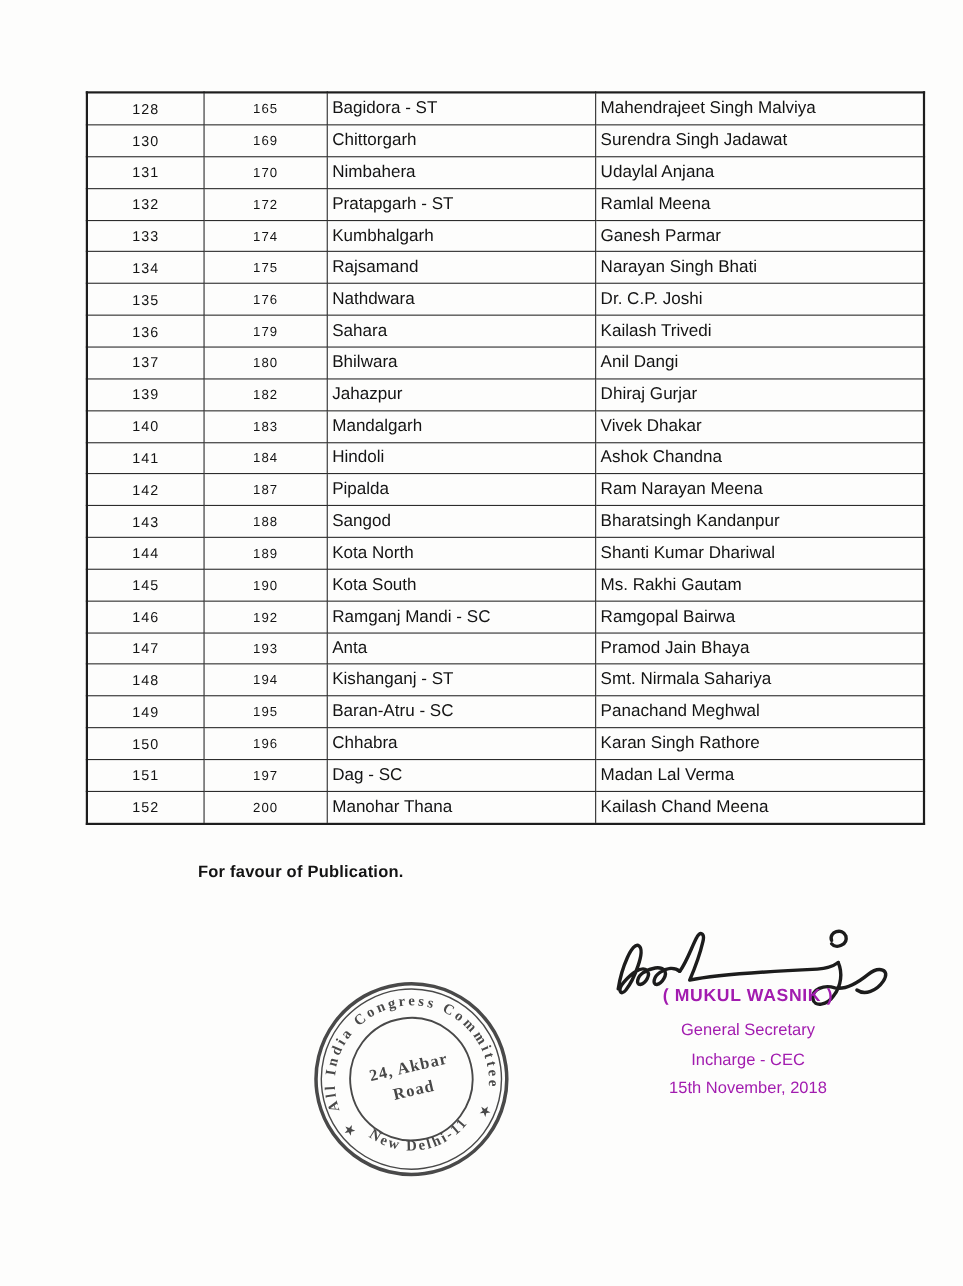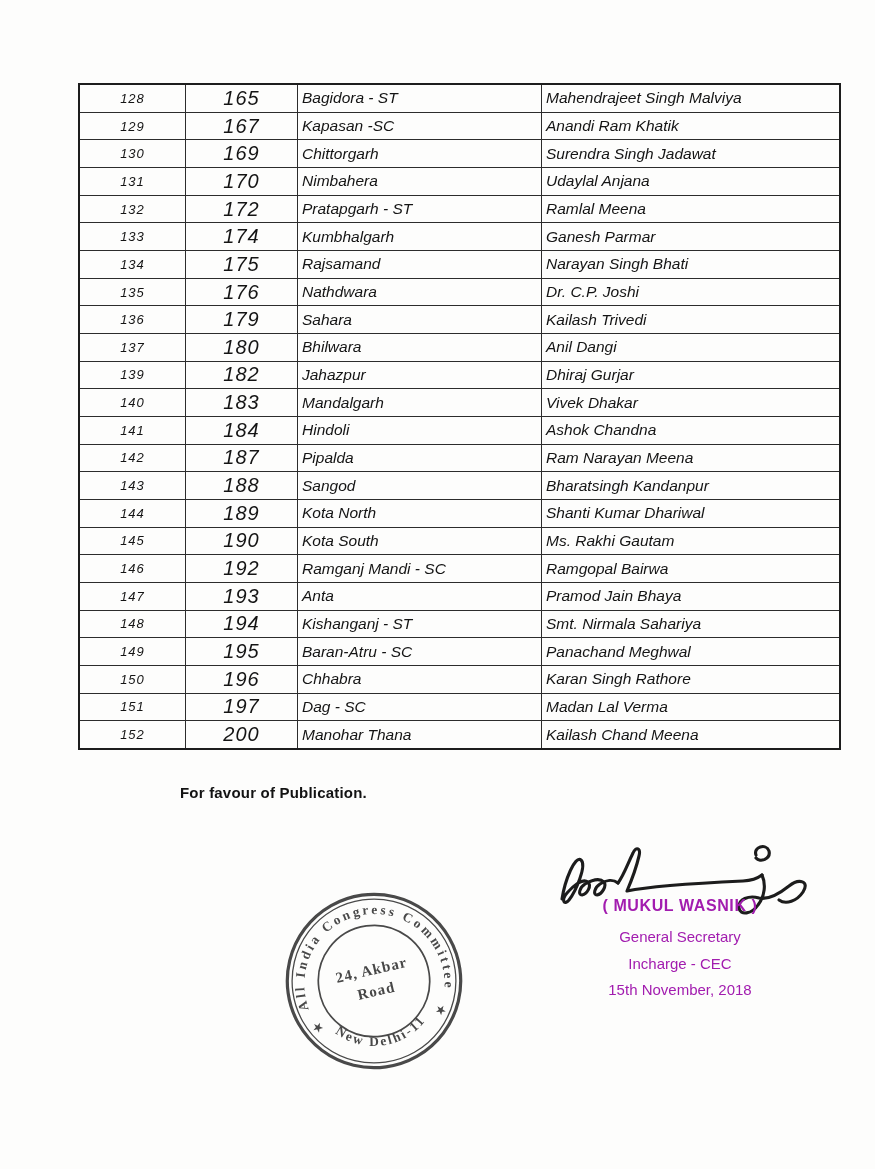--- a/index.html
+++ b/index.html
@@ -27,23 +27,23 @@
     table-layout: fixed;
   }
   table.candidates td {
     border: 1.5px solid #2c2c2c;
     padding: 0 4px;
     vertical-align: middle;
     white-space: nowrap;
     overflow: hidden;
     color: #141414;
   }
-  table.candidates { border: 2.5px solid #1d1d1d; font-style: italic; }
+  table.candidates { border: 2.5px solid #1d1d1d; }
   td.sn   { width: 97px;  text-align: center; font-size: 13px; letter-spacing: 1px; }
-  td.cn   { width: 103px; text-align: center; font-size: 20px; letter-spacing: 1px; }
+  td.cn   { width: 103px; text-align: center; font-size: 12px; letter-spacing: 1px; }
   td.cons { width: 235px; text-align: left; font-size: 15.5px; padding-left: 7px; margin-left: 28px; }
   td.cand { width: 289px; text-align: left; font-size: 15.5px; padding-left: 7px; }
 
   
   .pub-note {
     position: absolute;
     left: 180px;
     top: 784px;
     font-size: 15px;
     font-weight: bold;
@@ -92,26 +92,20 @@
 
 <div class="page">
 
   <table class="candidates">
     <tbody>
         <tr>
           <td class="sn">128</td>
           <td class="cn">165</td>
           <td class="cons">Bagidora - ST</td>
           <td class="cand">Mahendrajeet Singh Malviya</td>
-        </tr>
-        <tr>
-          <td class="sn">129</td>
-          <td class="cn">167</td>
-          <td class="cons">Kapasan -SC</td>
-          <td class="cand">Anandi Ram Khatik</td>
         </tr>
         <tr>
           <td class="sn">130</td>
           <td class="cn">169</td>
           <td class="cons">Chittorgarh</td>
           <td class="cand">Surendra Singh Jadawat</td>
         </tr>
         <tr>
           <td class="sn">131</td>
           <td class="cn">170</td>

